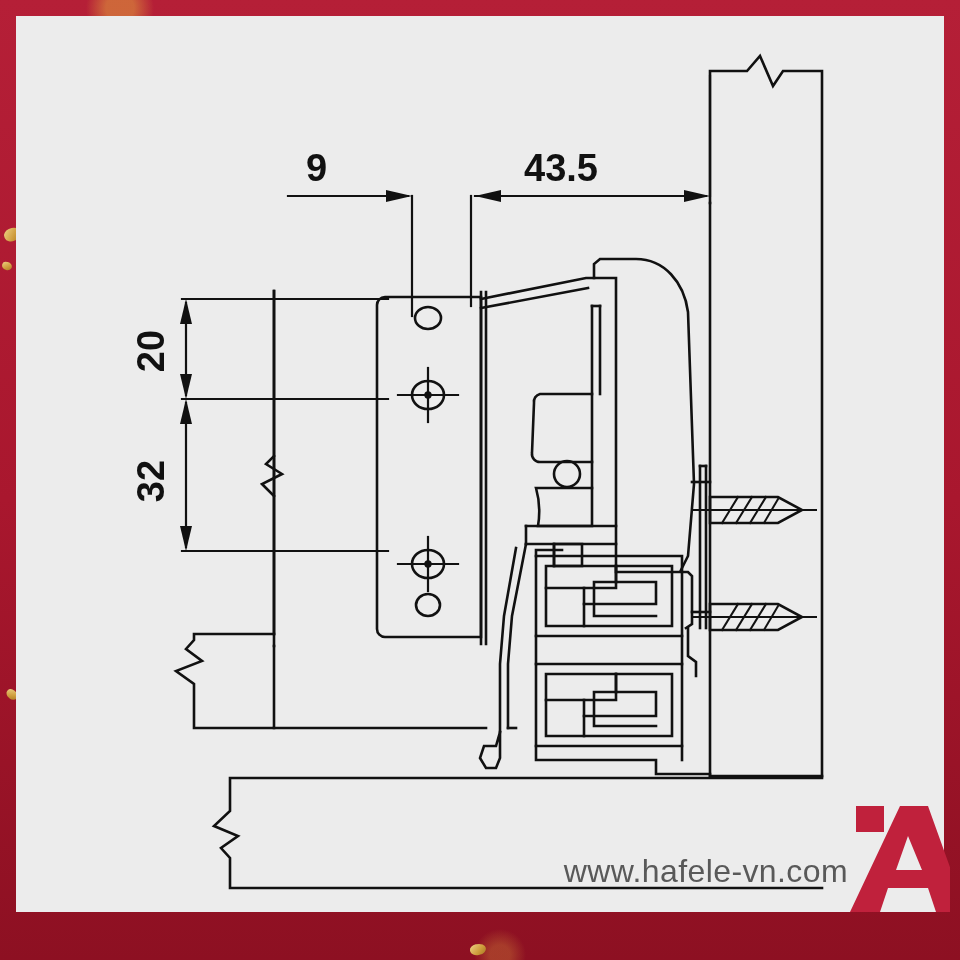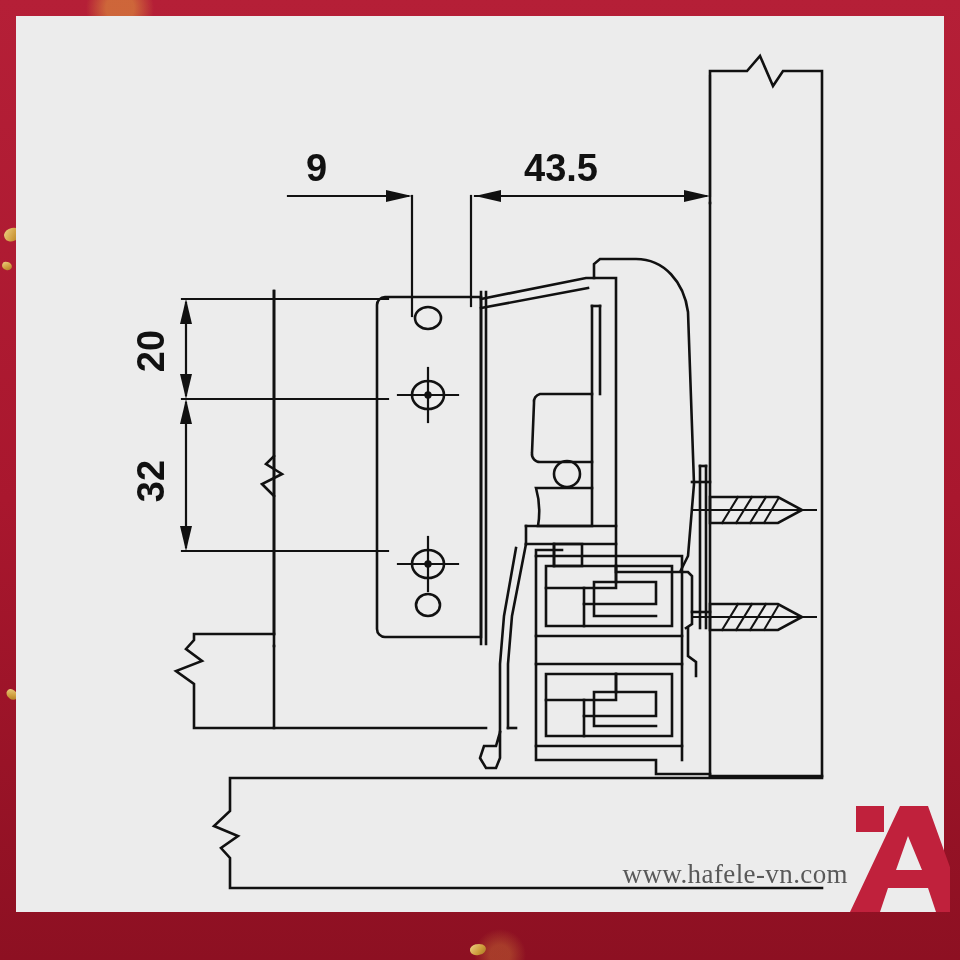--- a/index.html
+++ b/index.html
@@ -31,22 +31,22 @@
     background:#ececec;
   }
   #art{position:absolute;left:0;top:0;}
 
   #watermark{
     position:absolute;left:0;top:0;width:100%;height:100%;
     pointer-events:none;
   }
   .wm-text{
     position:absolute;right:96px;bottom:22px;
-    font-family:Liberation Serif, serif;
-    font-size:27px;font-weight:300;letter-spacing:.4px;
+    font-family:Liberation Sans, sans-serif;
+    font-size:32px;font-weight:300;letter-spacing:.4px;
     color:#595959;white-space:nowrap;
   }
   
   .logo{
     position:absolute;right:-6px;bottom:0;
     width:108px;height:120px;overflow:hidden;
   }
 </style>
 </head>
 <body>

